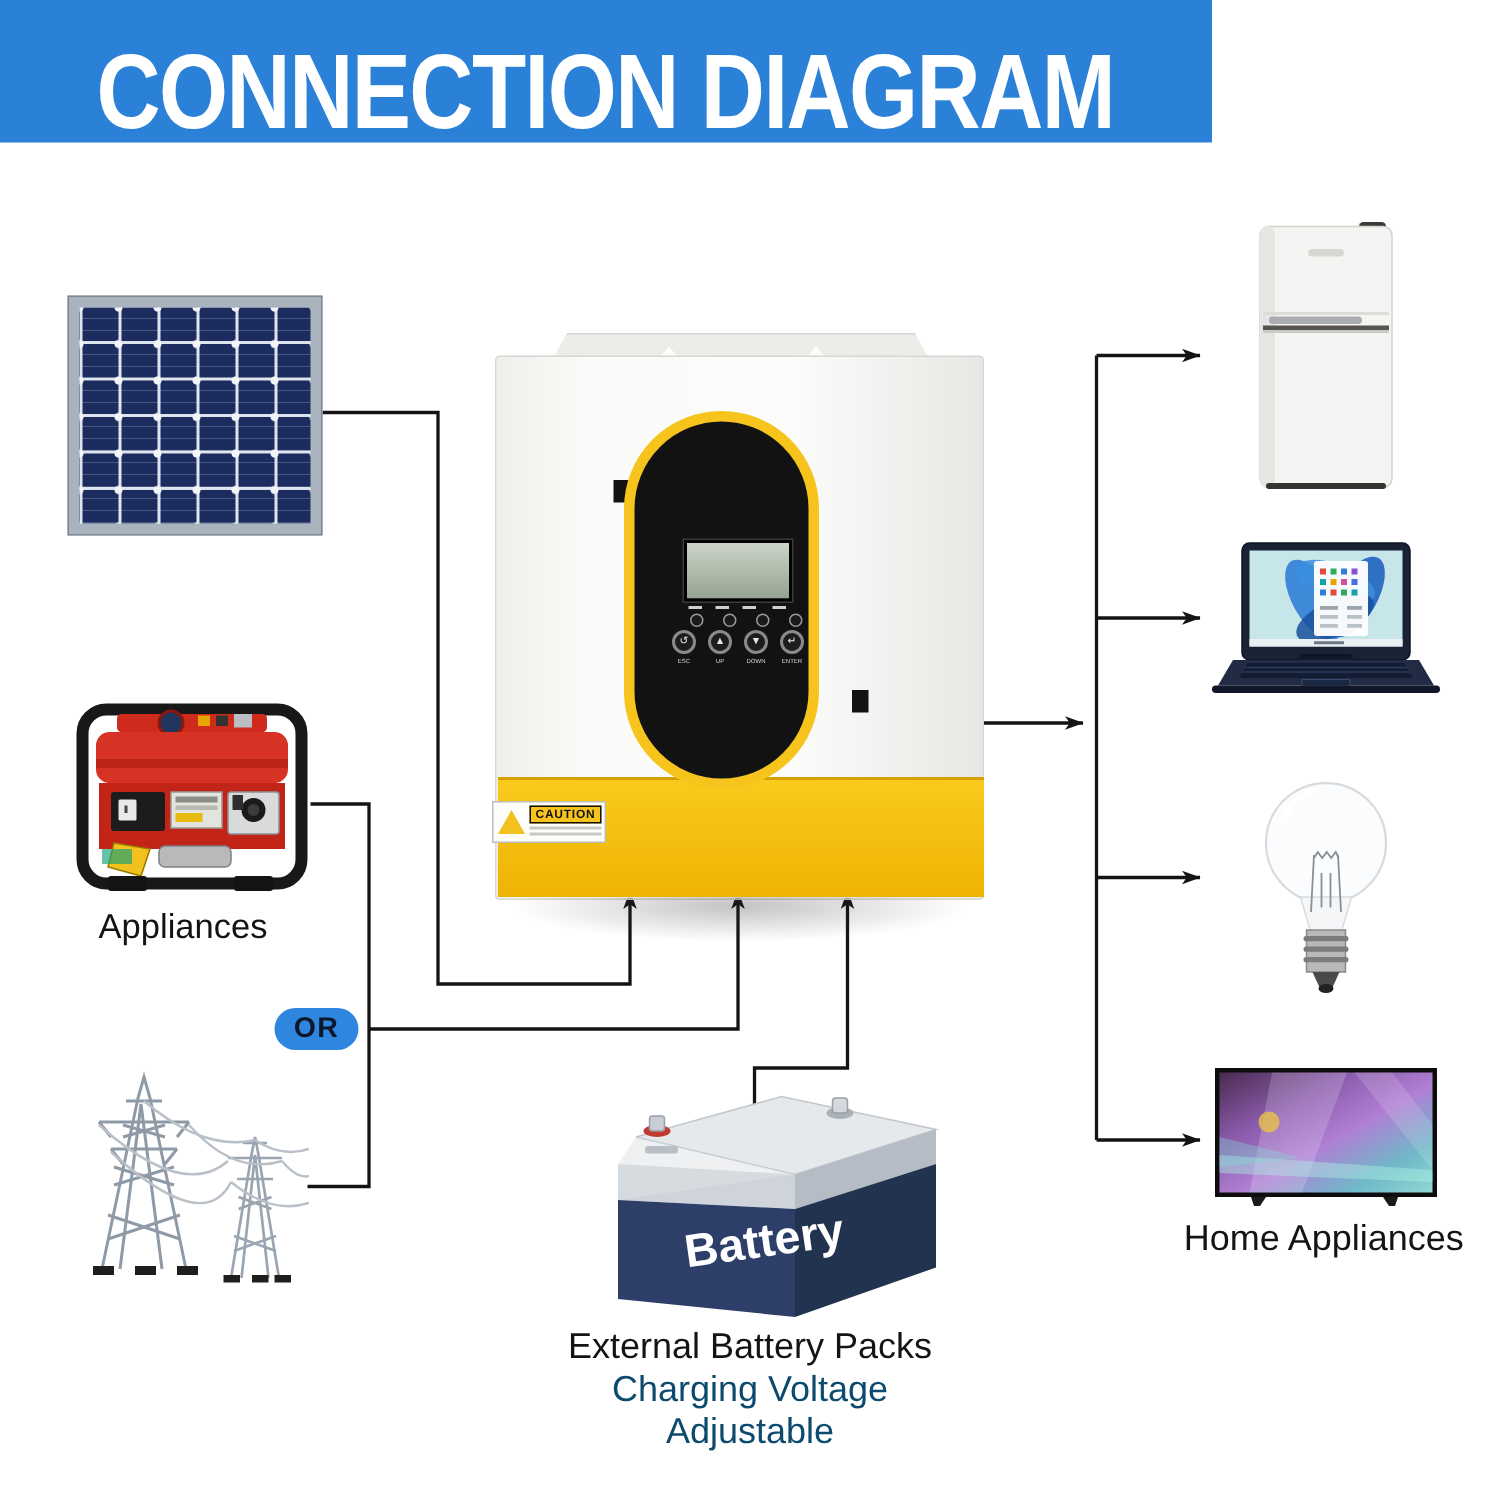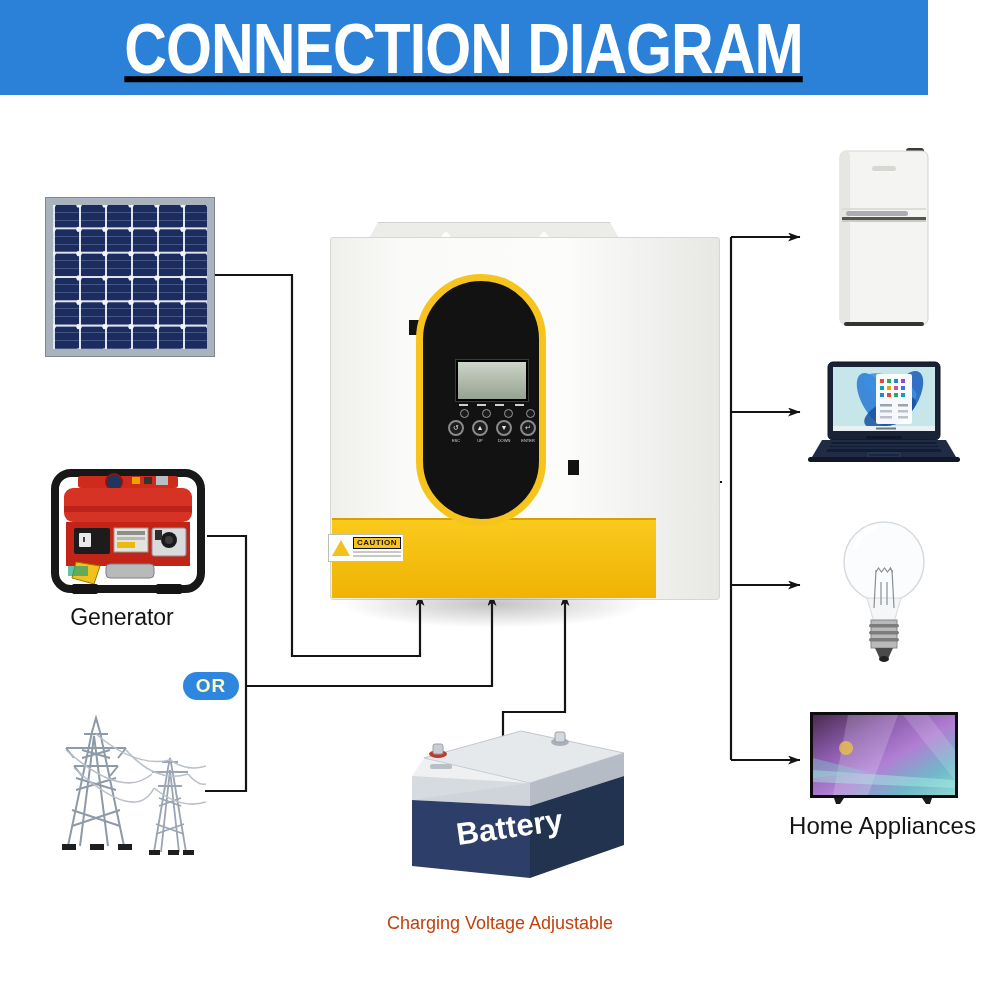--- a/index.html
+++ b/index.html
@@ -1,46 +1,46 @@
 <!DOCTYPE html>
 <html><head>
 <meta charset="utf-8">
 <style>
   html,body{margin:0;padding:0;background:#fff;font-family:"Liberation Sans", sans-serif;}
   #canvas{position:relative;width:1000px;height:1000px;background:#fff;overflow:hidden;}
   .abs{position:absolute;}
   
-  .header{left:0;top:0;width:928px;height:95px;background:#2a81d7;display:flex;align-items:center;justify-content:center;text-decoration:underline;}
+  .header{left:0;top:0;width:808px;height:95px;background:#2a81d7;display:flex;align-items:flex-end;justify-content:center;}
   .header h1{margin:0;color:#fff;font-size:58px;font-weight:700;letter-spacing:-1px;transform:scale(1.02,1.22);white-space:nowrap;}
   
   .lbl{color:#141414;font-size:23px;text-align:center;}
   .lbl.big{font-size:24px;}
-  .lbl.sub{color:#c2410c;font-size:18px;}
+  .lbl.sub{color:#0c4a6e;font-size:24px;}
   
   svg.wires{left:0;top:0;pointer-events:none;}
   svg.wires polyline{fill:none;stroke:#141414;stroke-width:2.2px;}
   
   .solar-frame{left:45px;top:197px;width:170px;height:160px;background:#a9b3be;border:1px solid #7e8893;box-sizing:border-box;padding:7px;}
   .solar-cells{width:100%;height:100%;background-color:#1c2c5e;
     background-image:
       radial-gradient(circle, #f2f4f8 2.4px, rgba(0,0,0,0) 3px),
       linear-gradient(90deg,#dfe5ee 2px,rgba(0,0,0,0) 2px),
       linear-gradient(0deg,#dfe5ee 2px,rgba(0,0,0,0) 2px),
       repeating-linear-gradient(180deg, rgba(0,0,0,0) 0 7px, rgba(150,165,205,0.35) 7px 8px);
     background-size:26px 24.33px, 26px 100%, 100% 24.33px, 100% 100%;
     background-position:13px 12.2px, 0 0, 0 0, 0 0;}
   
   .or-badge{left:183px;top:672px;width:56px;height:28px;background:#2e86de;border-radius:14px;
-    color:#fef9c3;font-weight:700;font-size:19px;display:flex;align-items:center;justify-content:center;letter-spacing:1px;}
+    color:#0f172a;font-weight:700;font-size:19px;display:flex;align-items:center;justify-content:center;letter-spacing:1px;}
   
   .inv{left:330px;top:222px;width:326px;height:378px;}
   .inv .bracket{position:absolute;left:38px;top:0;width:250px;height:16px;background:#ecece9;border:1px solid #d2d2cf;
     clip-path:polygon(0 100%,4% 0,96% 0,100% 100%);}
   .inv .notch{position:absolute;top:8px;width:0;height:0;border-left:7px solid transparent;border-right:7px solid transparent;border-bottom:8px solid #fdfdfc;}
-  .inv .body{position:absolute;left:0;top:15px;width:390px;height:363px;border:1px solid #d6d6d2;border-radius:3px;box-sizing:border-box;
+  .inv .body{position:absolute;left:0;top:15px;width:326px;height:363px;border:1px solid #d6d6d2;border-radius:3px;box-sizing:border-box;
     background:linear-gradient(90deg,#efefec 0%,#fafaf8 18%,#fcfcfb 60%,#e7e7e4 100%);}
   .inv .yellow{position:absolute;left:1px;bottom:1px;width:324px;height:78px;background:linear-gradient(#f9ca1c,#efb304);border-top:2px solid #d89f00;}
   .inv .pill{position:absolute;left:85px;top:36px;width:130px;height:252px;border-radius:66px;background:#121212;border:7px solid #f6c41d;box-sizing:border-box;}
   .inv .tab{position:absolute;width:11px;height:15px;background:#121212;}
   .inv .lcd{position:absolute;left:125px;top:122px;width:68px;height:37px;background:linear-gradient(#ccd5c8,#96a291);border:2px solid #000;outline:1px solid #3a3a3a;}
   .inv .ledlbl{position:absolute;width:9px;height:2px;background:#cfcfcf;}
   .inv .led{position:absolute;width:7px;height:7px;border-radius:50%;border:1px solid #9a9a9a;background:#1a1a1a;}
   .inv .btn{position:absolute;width:16px;height:16px;border-radius:50%;border:2px solid #8a8a8a;background:#1d1d1d;box-sizing:border-box;
     color:#e8e8e8;font-size:7px;line-height:12px;text-align:center;}
   .inv .btnlbl{position:absolute;color:#d8d8d8;font-size:4px;width:20px;text-align:center;}
@@ -103,21 +103,21 @@
     <rect x="104" y="62" width="34" height="28" rx="2" fill="#d8dadc" stroke="#8d9094"></rect>
     <circle cx="121" cy="74" r="8" fill="#1a1a1a"></circle>
     <circle cx="121" cy="74" r="4" fill="#3c3c3c"></circle>
     <rect x="107" y="64" width="7" height="10" fill="#2e2e2e"></rect>
     <polygon points="28,96 52,100 46,118 24,112" fill="#f2c11d" stroke="#9a7b00"></polygon>
     <rect x="58" y="98" width="48" height="14" rx="4" fill="#b7b9bb" stroke="#7e8082"></rect>
     <rect x="20" y="100" width="20" height="10" fill="#12a07a" opacity="0.65"></rect>
     <rect x="24" y="118" width="26" height="10" fill="#141414" rx="2"></rect>
     <rect x="108" y="118" width="26" height="10" fill="#141414" rx="2"></rect>
   </svg>
-  <div class="abs lbl" style="left:22px;top:604px;width:200px;">Generator</div>
+  <div class="abs lbl" style="left:22px;top:604px;width:200px;">Appliances</div>
 
   <div class="abs or-badge">OR</div>
 
   <svg class="abs" style="left:36px;top:706px;" width="170" height="152" viewBox="0 0 170 152">
     <g stroke="#8f9aa7" stroke-width="2" fill="none">
       <path d="M32,140 L56,26 L60,12 L64,26 L88,140"></path>
       <path d="M44,140 L58,30 L72,140"></path>
       <path d="M36,120 L84,104 M36,104 L84,120 M40,84 L80,72 M40,72 L80,84 M46,52 L74,44 M46,44 L74,52"></path>
       <path d="M38,60 L82,60 M30,42 L90,42 M48,28 L72,28"></path>
       <path d="M30,42 L38,52 M90,42 L82,52 M38,60 L46,70 M82,60 L74,70"></path>
@@ -196,20 +196,21 @@
     <polygon points="12,80 130,86 130,158 12,146" fill="#2d3f68"></polygon>
     <polygon points="130,86 224,56 224,125 130,158" fill="#223350"></polygon>
     <polygon points="12,56 24,38 130,63 12,80" fill="#dde1e6" opacity="0.5"></polygon>
     <ellipse cx="38" cy="34" rx="9" ry="4" fill="#c03a30"></ellipse>
     <rect x="33" y="24" width="10" height="10" rx="2" fill="#c9ced4" stroke="#9aa0a8"></rect>
     <ellipse cx="160" cy="22" rx="9" ry="4" fill="#aab0b8"></ellipse>
     <rect x="155" y="12" width="10" height="10" rx="2" fill="#d4d9de" stroke="#9aa0a8"></rect>
     <rect x="30" y="44" width="22" height="5" rx="2" fill="#b9bfc7"></rect>
     <text x="58" y="125" transform="rotate(-8 58 125)" fill="#ffffff" font-size="31" font-weight="bold" font-family="Liberation Sans, sans-serif">Battery</text>
   </svg>
+  <div class="abs lbl big" style="left:350px;top:884px;width:300px;">External Battery Packs</div>
   <div class="abs lbl sub" style="left:350px;top:913px;width:300px;">Charging Voltage Adjustable</div>
 
   <svg class="abs" style="left:836px;top:146px;" width="96" height="186" viewBox="0 0 96 186">
     <rect x="70" y="2" width="18" height="6" rx="3" fill="#3a3a3a"></rect>
     <rect x="4" y="5" width="88" height="174" rx="6" fill="#f4f4f2" stroke="#d2d2cf"></rect>
     <rect x="4" y="5" width="10" height="174" rx="5" fill="#e6e6e3"></rect>
     <rect x="36" y="20" width="24" height="5" rx="2.5" fill="#d7d7d3"></rect>
     <rect x="6" y="62" width="84" height="2" fill="#dcdcd8"></rect>
     <rect x="10" y="65" width="62" height="5" rx="2.5" fill="#a9adb1"></rect>
     <rect x="6" y="71" width="84" height="3" fill="#55544f"></rect>

